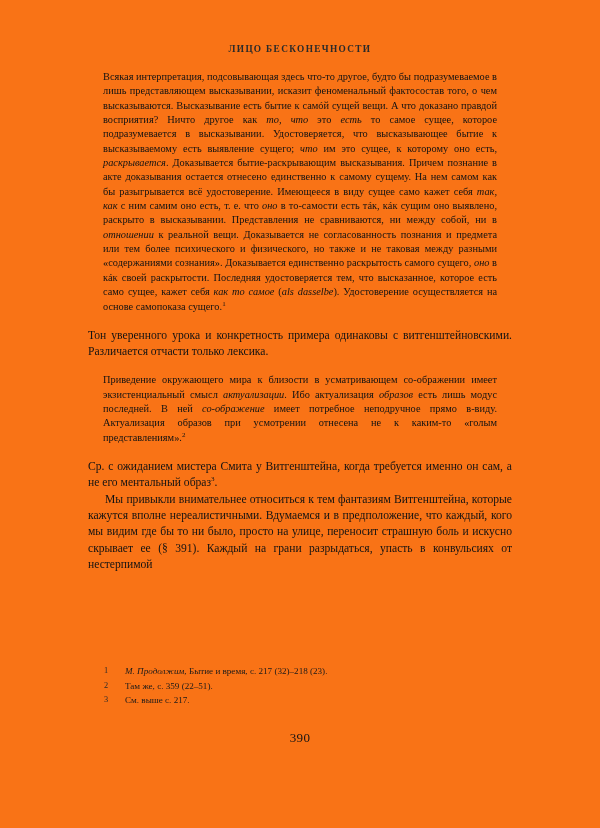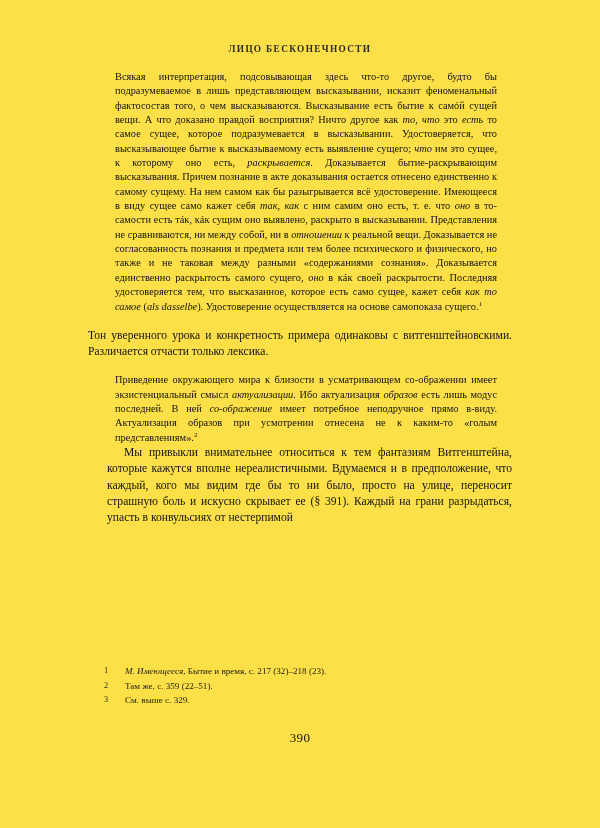--- a/index.html
+++ b/index.html
@@ -14,21 +14,21 @@
     font-family: "Liberation Serif", "DejaVu Serif", serif;
     color: #131313;
     position: relative;
   }
   .page {
     position: absolute;
     left: 0;
     top: 0;
     width: 600px;
     height: 828px;
-    background: #fde047;
+    background: #f97316;
   }
   .running-head {
     position: absolute;
     left: 88px;
     top: 44px;
     width: 424px;
     text-align: center;
     font-size: 9.3px;
     letter-spacing: 1.35px;
     color: #2a2a2a;
@@ -50,32 +50,31 @@
   .body-par {
     font-size: 11.6px;
     line-height: 16.3px;
     color: #131313;
   }
   .body-par.lead {
     text-indent: 0;
   }
   .body-par.indent {
     text-indent: 17px;
-    margin-left: 19px;
   }
   .gap-before {
     margin-top: 14px;
   }
   .gap-after {
     margin-bottom: 13px;
   }
   .quote {
     font-size: 10.35px;
     line-height: 14.35px;
-    margin-left: 27px;
+    margin-left: 15px;
     margin-right: 15px;
     text-align: justify;
     color: #131313;
   }
   .quote i, .body-par i {
     font-style: italic;
   }
   sup {
     font-size: 7px;
     vertical-align: super;
@@ -135,41 +134,42 @@
 
   <div class="content">
 
 
     <p class="quote"><span>Всякая интерпретация, подсовывающая здесь что-то другое, будто бы подразумеваемое в лишь представляющем высказывании, исказит феноменальный фактосостав того, о чем высказываются. Высказывание есть бытие к самóй сущей вещи. А что доказано правдой восприятия? Ничто другое как </span><i>то, что</i><span> это </span><i>есть</i><span> то самое сущее, которое подразумевается в высказывании. Удостоверяется, что высказывающее бытие к высказываемому есть выявление сущего; </span><i>что</i><span> им это сущее, к которому оно есть, </span><i>раскрывается</i><span>. Доказывается бытие-раскрывающим высказывания. Причем познание в акте доказывания остается отнесено единственно к самому сущему. На нем самом как бы разыгрывается всё удостоверение. Имеющееся в виду сущее само кажет себя </span><i>так, как</i><span> с ним самим оно есть, т. е. что </span><i>оно</i><span> в то-самости есть тáк, кáк сущим оно выявлено, раскрыто в высказывании. Представления не сравниваются, ни между собой, ни в </span><i>отношении</i><span> к реальной вещи. Доказывается не согласованность познания и предмета или тем более психического и физического, но также и не таковая между разными «содержаниями сознания». Доказывается единственно раскрытость самого сущего, </span><i>оно</i><span> в кáк своей раскрытости. Последняя удостоверяется тем, что высказанное, которое есть само сущее, кажет себя </span><i>как то самое</i><span> (</span><i>als dasselbe</i><span>). Удостоверение осуществляется на основе самопоказа сущего.</span><sup>1</sup></p>
 
     <p class="body-par lead gap-before gap-after">Тон уверенного урока и конкретность примера одинаковы с витгенштейновскими. Различается отчасти только лексика.</p>
 
     <p class="quote"><span>Приведение окружающего мира к близости в усматривающем со-ображении имеет экзистенциальный смысл </span><i>актуализации</i><span>. Ибо актуализация </span><i>образов</i><span> есть лишь модус последней. В ней </span><i>со-ображение</i><span> имеет потребное неподручное прямо в-виду. Актуализация образов при усмотрении отнесена не к каким-то «голым представлениям».</span><sup>2</sup></p>
 
+    <p class="body-par lead gap-before"><span>Ср. с ожиданием мистера Смита у Витгенштейна, когда требуется именно он сам, а не его ментальный образ</span><sup>3</sup><span>.</span></p>
 
     <p class="body-par indent">Мы привыкли внимательнее относиться к тем фантазиям Витгенштейна, которые кажутся вполне нереалистичными. Вдумаемся и в предположение, что каждый, кого мы видим где бы то ни было, просто на улице, переносит страшную боль и искусно скрывает ее (§ 391). Каждый на грани разрыдаться, упасть в конвульсиях от нестерпимой</p>
 
   </div>
 
   <div class="fn-rule"></div>
 
   <div class="footnotes">
 
     <div class="fn-row">
       <span class="fn-num">1</span>
-      <span class="fn-text"><i>М. Имеющееся</i><span>, Бытие и время, с. 217 (32)–218 (23).</span></span>
+      <span class="fn-text"><i>М. Продолжим</i><span>, Бытие и время, с. 217 (32)–218 (23).</span></span>
     </div>
 
     <div class="fn-row">
       <span class="fn-num">2</span>
       <span class="fn-text">Там же, с. 359 (22–51).</span>
     </div>
 
     <div class="fn-row">
       <span class="fn-num">3</span>
-      <span class="fn-text">См. выше с. 329.</span>
+      <span class="fn-text">См. выше с. 217.</span>
     </div>
 
   </div>
 
   <div class="folio">390</div>
 
 </div>
 
 </body></html>

